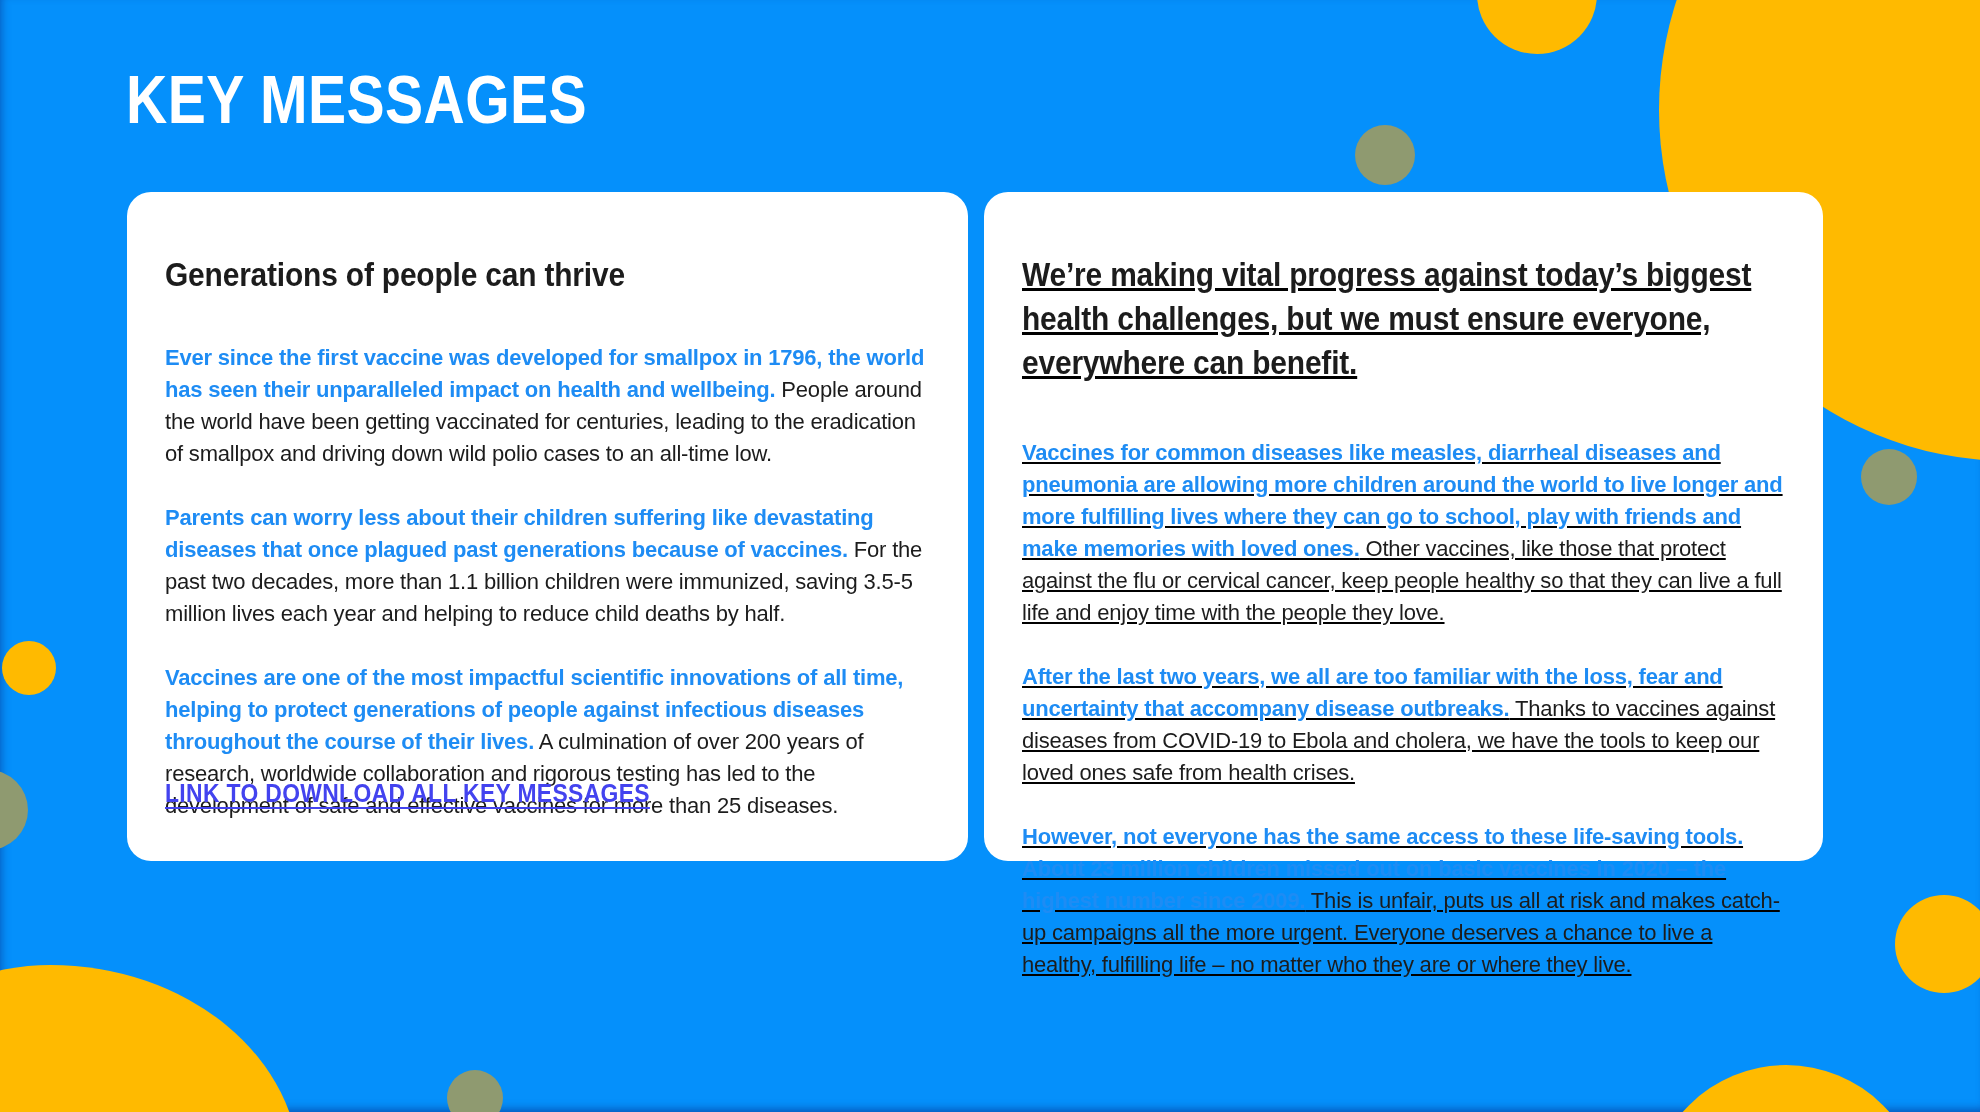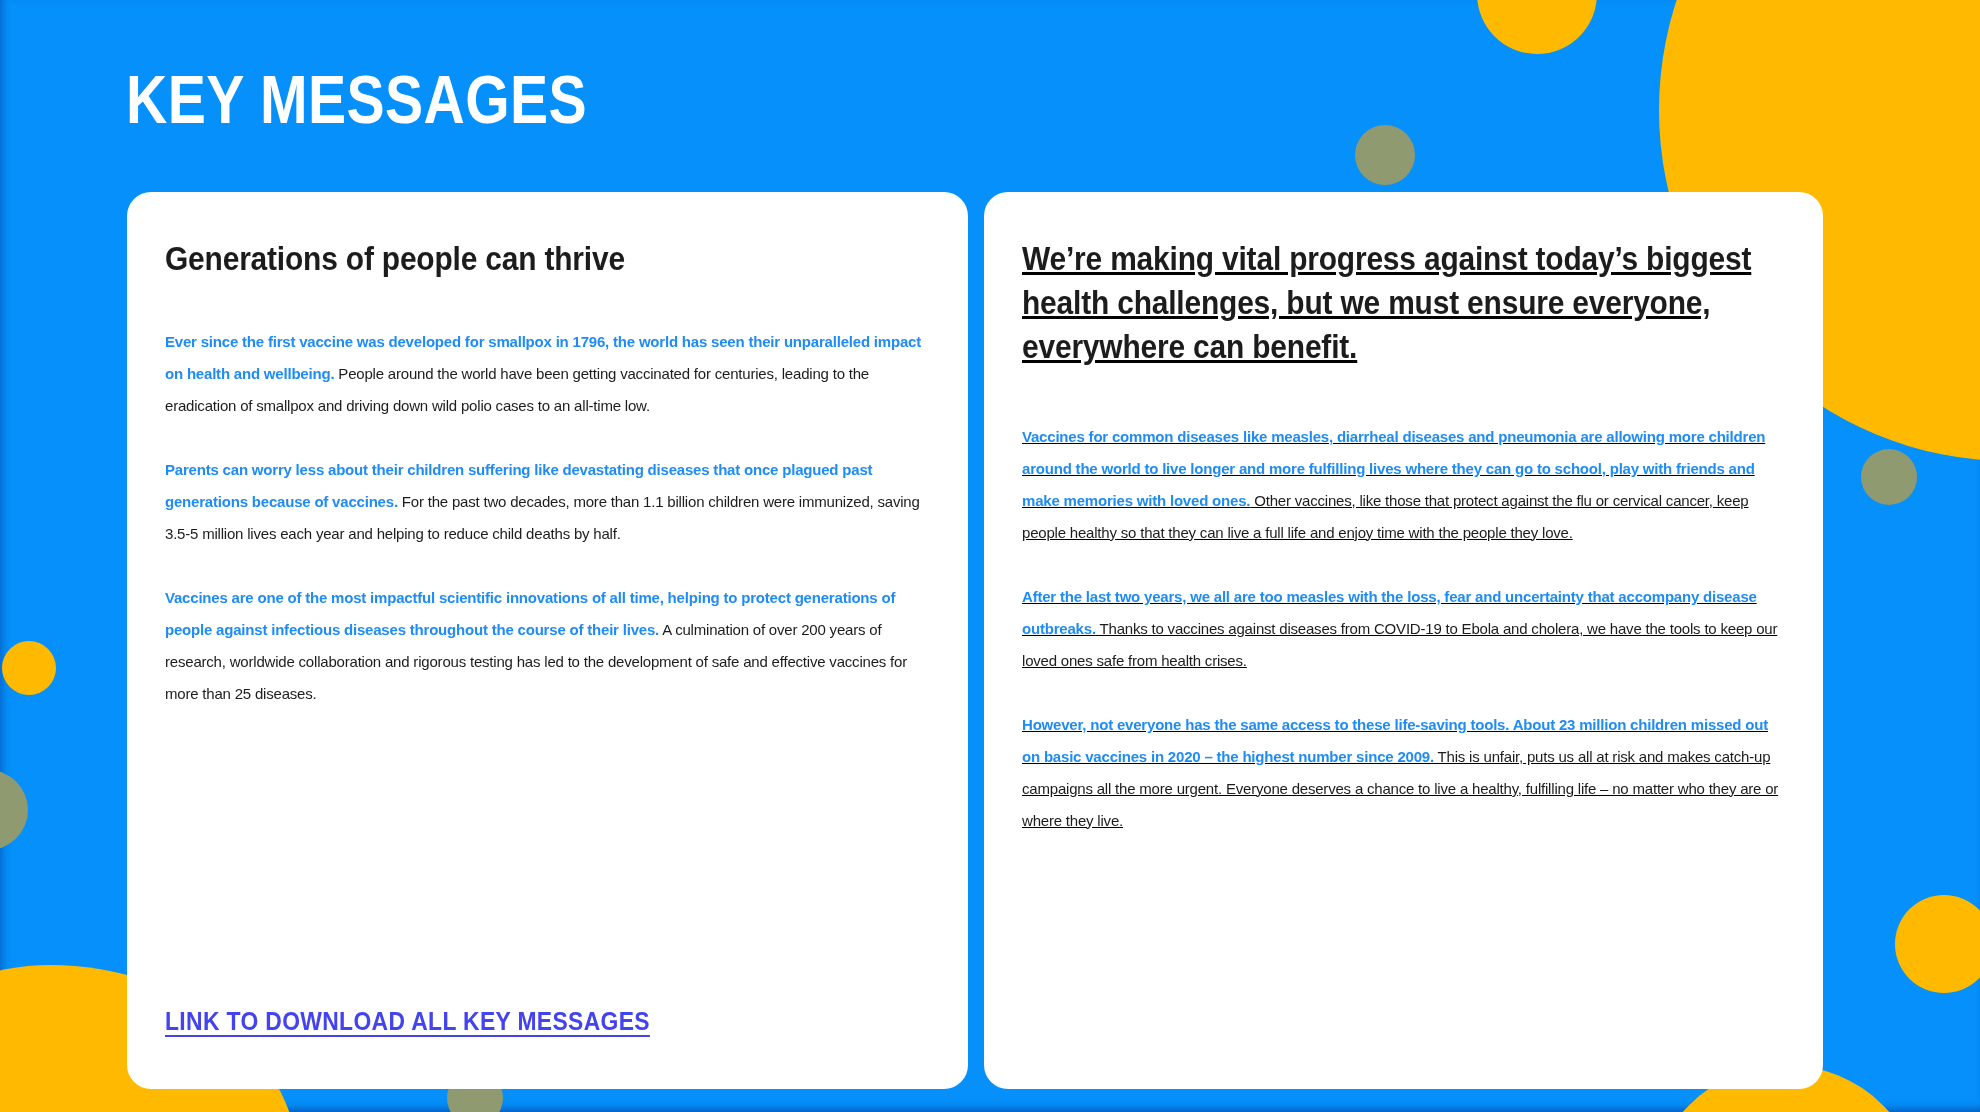--- a/index.html
+++ b/index.html
@@ -37,42 +37,42 @@
     color: #ffffff;
     font-size: 68px; font-weight: 700; line-height: 1.1;
     letter-spacing: 0.5px;
     font-stretch: condensed;
     transform: scaleX(0.84); transform-origin: 0 0;
     white-space: nowrap;
   }
   
   .card {
     position: absolute; top: 192px;
-    height: 897px;
+    height: 669px;
     background: var(--card, #ffffff);
     border-radius: 24px;
     box-sizing: border-box;
-    padding: 44px 38px;
+    padding: 60px 38px;
   }
   .card-left  { left: 127px;  width: 841px; }
   .card-right { left: 984px; width: 839px; text-decoration: underline; }
   .card-heading {
     margin: 0 0 46px 0;
     color: var(--text, #1c1c1c);
     font-size: 34px; font-weight: 700; line-height: 1.3;
     letter-spacing: -0.2px;
     font-stretch: condensed;
     width: 113%;
     transform: scaleX(0.88); transform-origin: 0 0;
   }
   .card-right .card-heading { margin-bottom: 52px; }
   .para {
     margin: 0 0 32px 0;
     color: var(--text, #1c1c1c);
-    font-size: 15px; line-height: 32px; font-weight: 400;
+    font-size: 22px; line-height: 32px; font-weight: 400;
     letter-spacing: -0.2px;
   }
   .para .lead {
     color: var(--accent_text, #1E8CF4);
     font-weight: 700;
   }
   .download-link {
     position: absolute; left: 38px; bottom: 52px;
     display: inline-block;
     color: var(--link, #4343EF);
@@ -109,17 +109,17 @@
     <h2 class="card-heading">Generations of people can thrive</h2>
     <p class="para"><span class="lead">Ever since the first vaccine was developed for smallpox in 1796, the world has seen their unparalleled impact on health and wellbeing.</span><span> People around the world have been getting vaccinated for centuries, leading to the eradication of smallpox and driving down wild polio cases to an all-time low.</span></p>
     <p class="para"><span class="lead">Parents can worry less about their children suffering like devastating diseases that once plagued past generations because of vaccines.</span><span> For the past two decades, more than 1.1 billion children were immunized, saving 3.5-5 million lives each year and helping to reduce child deaths by half.</span></p>
     <p class="para"><span class="lead">Vaccines are one of the most impactful scientific innovations of all time, helping to protect generations of people against infectious diseases throughout the course of their lives.</span><span> A culmination of over 200 years of research, worldwide collaboration and rigorous testing has led to the development of safe and effective vaccines for more than 25 diseases.</span></p>
     <a class="download-link" href="#">LINK TO DOWNLOAD ALL KEY MESSAGES</a>
   </section>
 
   <section class="card card-right">
     <h2 class="card-heading">We’re making vital progress against today’s biggest health challenges, but we must ensure everyone, everywhere can benefit.</h2>
     <p class="para"><span class="lead">Vaccines for common diseases like measles, diarrheal diseases and pneumonia are allowing more children around the world to live longer and more fulfilling lives where they can go to school, play with friends and make memories with loved ones.</span><span> Other vaccines, like those that protect against the flu or cervical cancer, keep people healthy so that they can live a full life and enjoy time with the people they love.</span></p>
-    <p class="para"><span class="lead">After the last two years, we all are too measles with the loss, fear and uncertainty that accompany disease outbreaks.</span><span> Thanks to vaccines against diseases from COVID-19 to Ebola and cholera, we have the tools to keep our loved ones safe from health crises.</span></p>
+    <p class="para"><span class="lead">After the last two years, we all are too familiar with the loss, fear and uncertainty that accompany disease outbreaks.</span><span> Thanks to vaccines against diseases from COVID-19 to Ebola and cholera, we have the tools to keep our loved ones safe from health crises.</span></p>
     <p class="para"><span class="lead">However, not everyone has the same access to these life-saving tools. About 23 million children missed out on basic vaccines in 2020 – the highest number since 2009.</span><span>  This is unfair, puts us all at risk and makes catch-up campaigns all the more urgent. Everyone deserves a chance to live a healthy, fulfilling life – no matter who they are or where they live.</span></p>
   </section>
 
 </div>
 
 </body></html>

